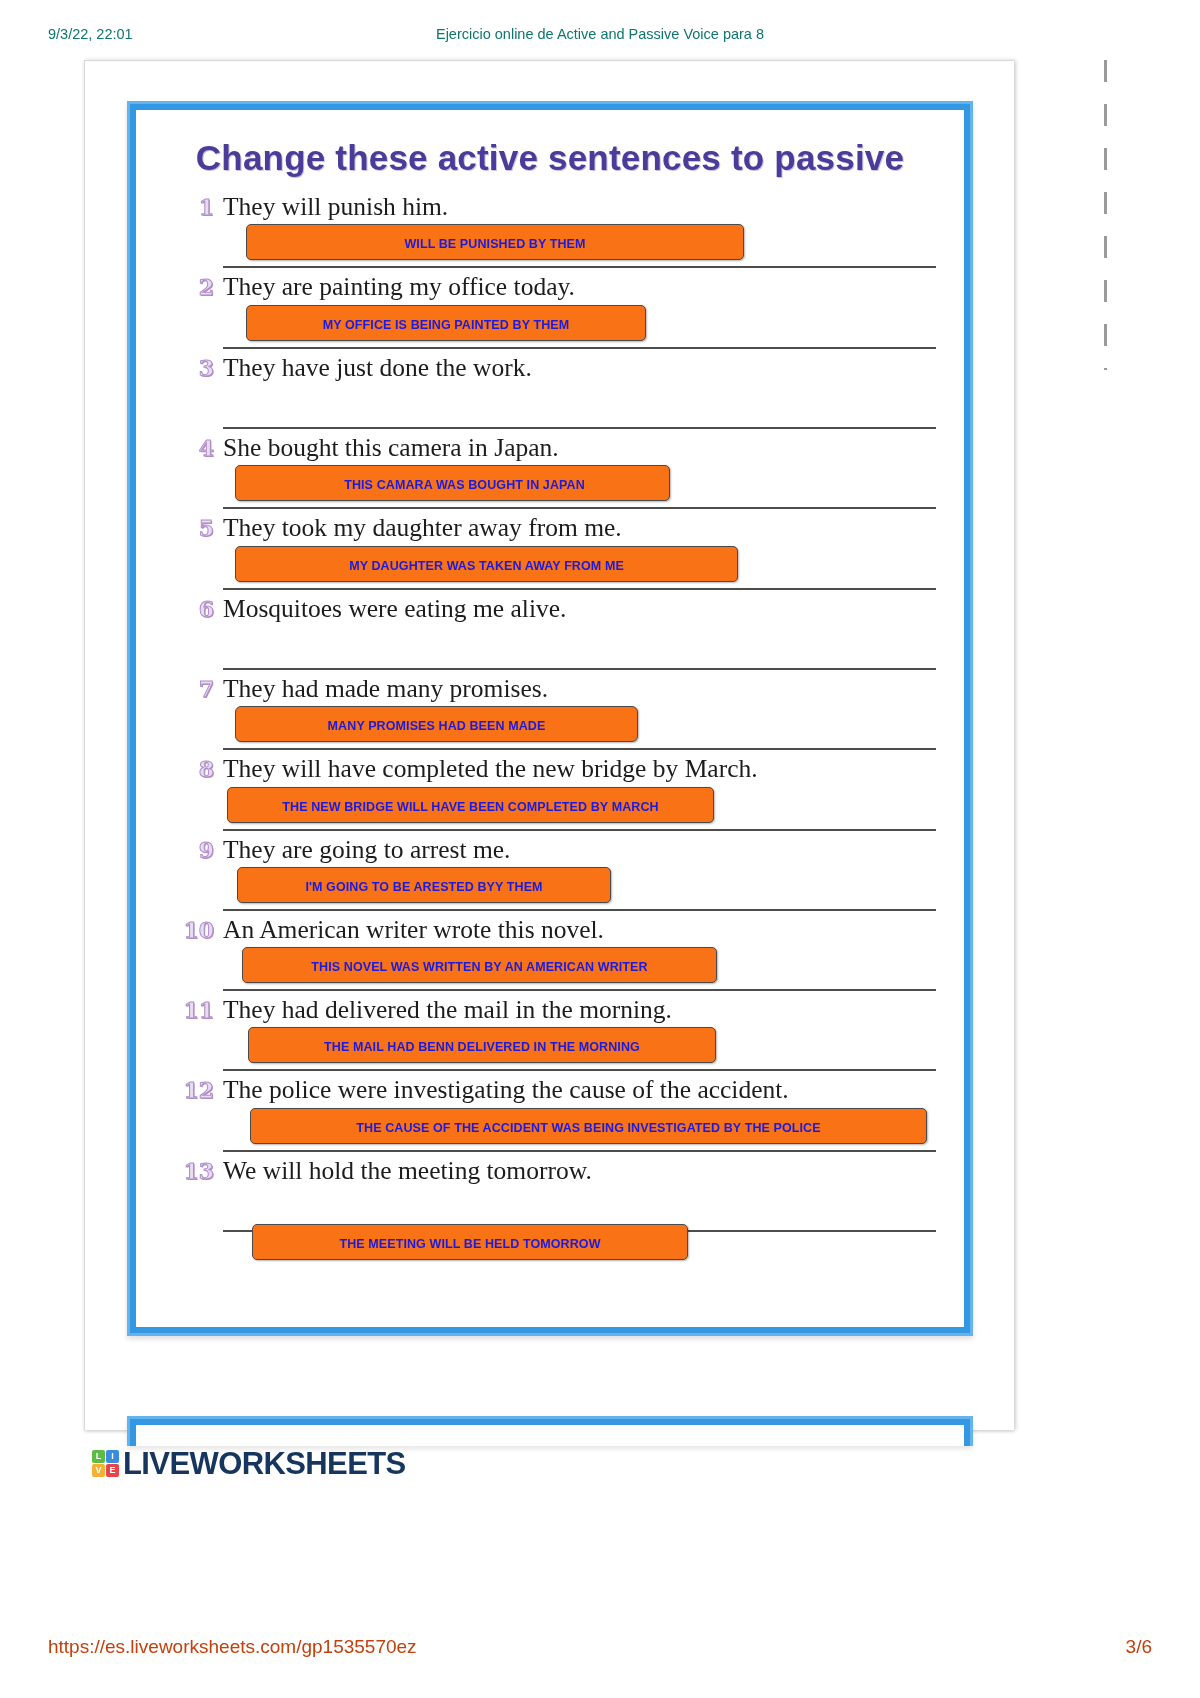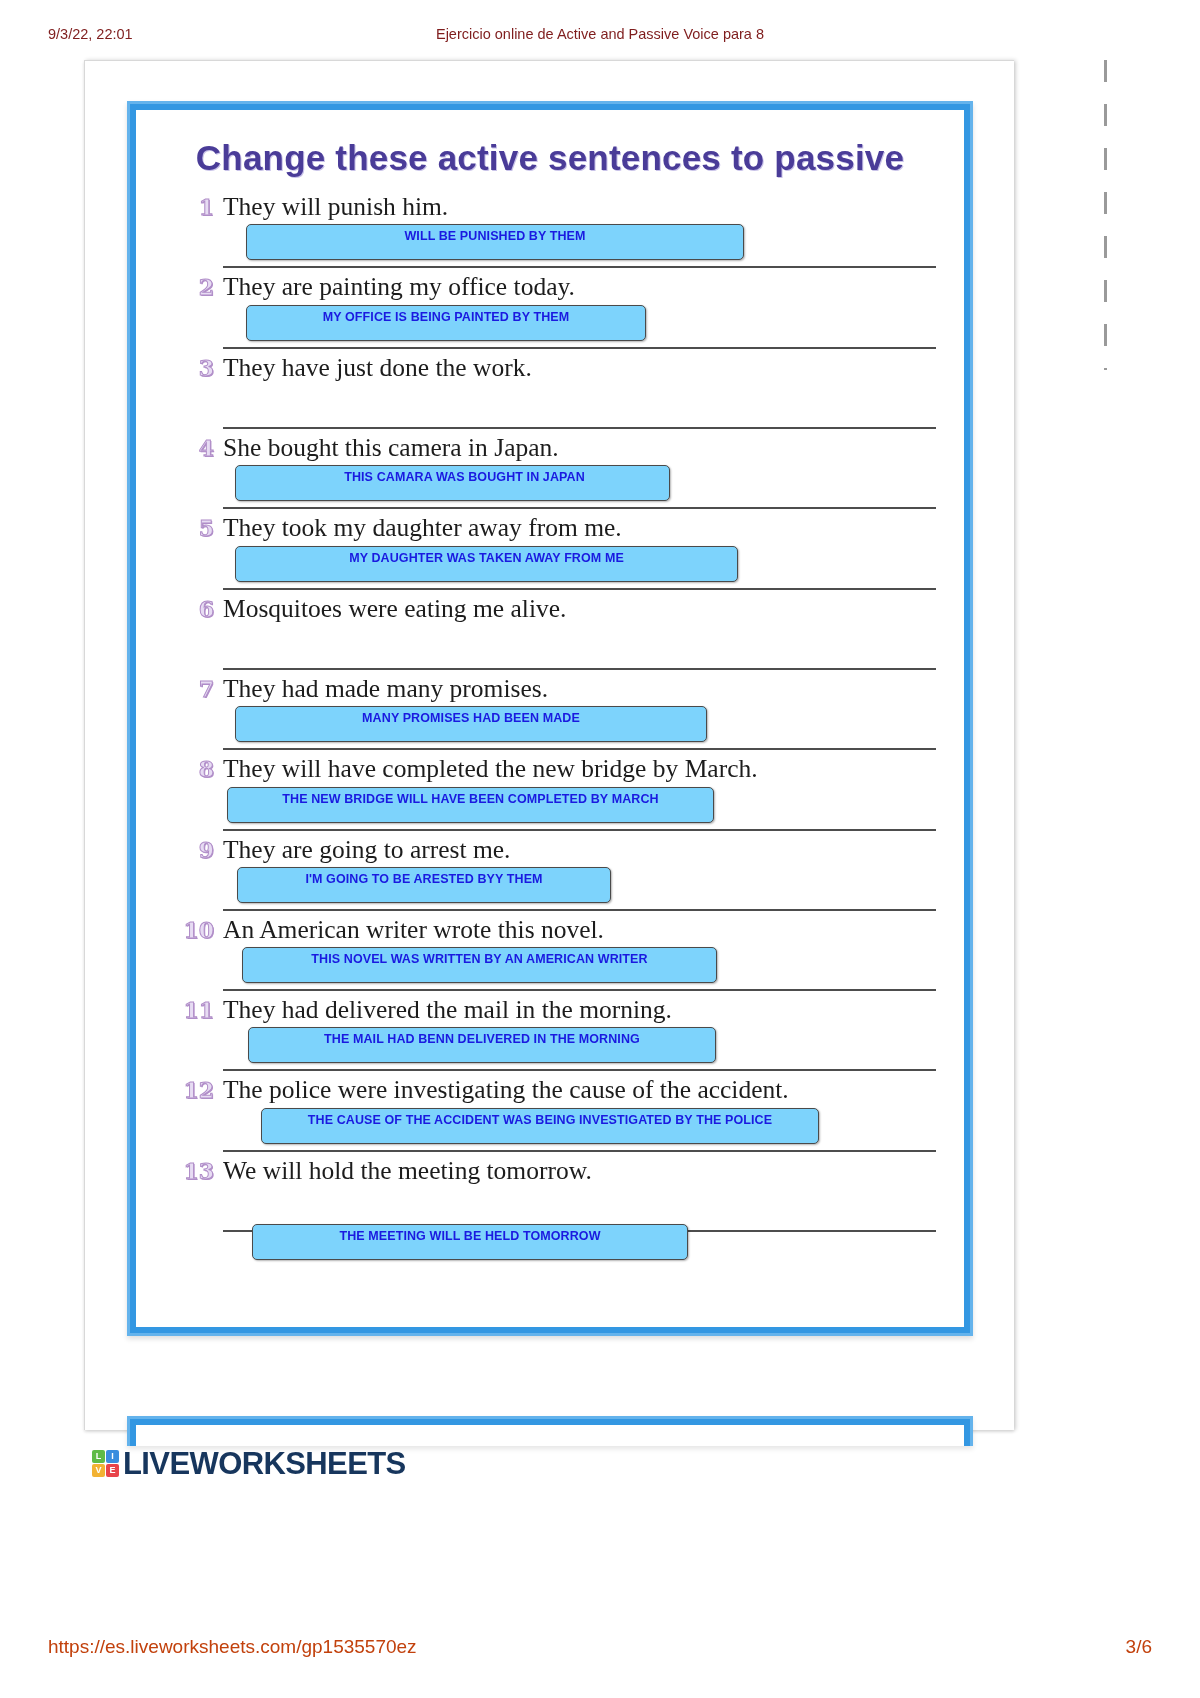--- a/index.html
+++ b/index.html
@@ -13,21 +13,21 @@
     position: relative;
     overflow: hidden;
   }
 
   
   .print-header {
     position: absolute;
     top: 26px; left: 0; width: 1033px;
     height: 20px;
     font-size: 14.5px;
-    color: #7f1d1d;
+    color: #0f766e;
     font-family: "Liberation Sans", sans-serif;
   }
   .print-header .ph-left {
     position: absolute; left: 48px; top: 0;
     white-space: nowrap;
   }
   .print-header .ph-center {
     position: absolute; left: 0; top: 0; width: 1200px;
     text-align: center;
     white-space: nowrap;
@@ -157,26 +157,26 @@
     position: absolute;
     left: 49px; right: 0;
     bottom: 0;
     height: 0;
     border-bottom: 2px solid #4d4d4d;
   }
   .ans-box {
     position: absolute;
     top: 0;
     height: 36px;
-    background: #7dd3fc;
+    background: #f97316;
     border: 1px solid #4a4a4a;
     border-radius: 5px;
     box-shadow: 1px 1px 2px rgba(0,0,0,0.30);
     display: flex;
-    align-items: flex-start;
+    align-items: center;
     justify-content: center;
     padding-top: 4px;
   }
   .ans-text {
     font-family: "Liberation Sans", sans-serif;
     font-size: 12.5px;
     font-weight: 600;
     color: #1a1ae0;
     white-space: nowrap;
     letter-spacing: 0.1px;
@@ -304,21 +304,21 @@
             <div class="rule-line"></div>
           </div>
         </div>
         <div class="q-item">
           <div class="q-head">
             <div class="q-num">7</div>
             <div class="q-text">They had made many promises.</div>
           </div>
           <div class="q-answer">
             <div class="rule-line"></div>
-            <div class="ans-box" style="left: 61px; width: 472px;">
+            <div class="ans-box" style="left: 61px; width: 403px; border-radius: 6px;">
               <span class="ans-text">MANY PROMISES HAD BEEN MADE</span>
             </div>
           </div>
         </div>
         <div class="q-item">
           <div class="q-head">
             <div class="q-num">8</div>
             <div class="q-text">They will have completed the new bridge by March.</div>
           </div>
           <div class="q-answer">
@@ -364,21 +364,21 @@
             </div>
           </div>
         </div>
         <div class="q-item">
           <div class="q-head">
             <div class="q-num">12</div>
             <div class="q-text">The police were investigating the cause of the accident.</div>
           </div>
           <div class="q-answer">
             <div class="rule-line"></div>
-            <div class="ans-box" style="left: 87px; width: 558px;">
+            <div class="ans-box" style="left: 76px; width: 677px;">
               <span class="ans-text">THE CAUSE OF THE ACCIDENT WAS BEING INVESTIGATED BY THE POLICE</span>
             </div>
           </div>
         </div>
         <div class="q-item">
           <div class="q-head">
             <div class="q-num">13</div>
             <div class="q-text">We will hold the meeting tomorrow.</div>
           </div>
           <div class="q-answer">

